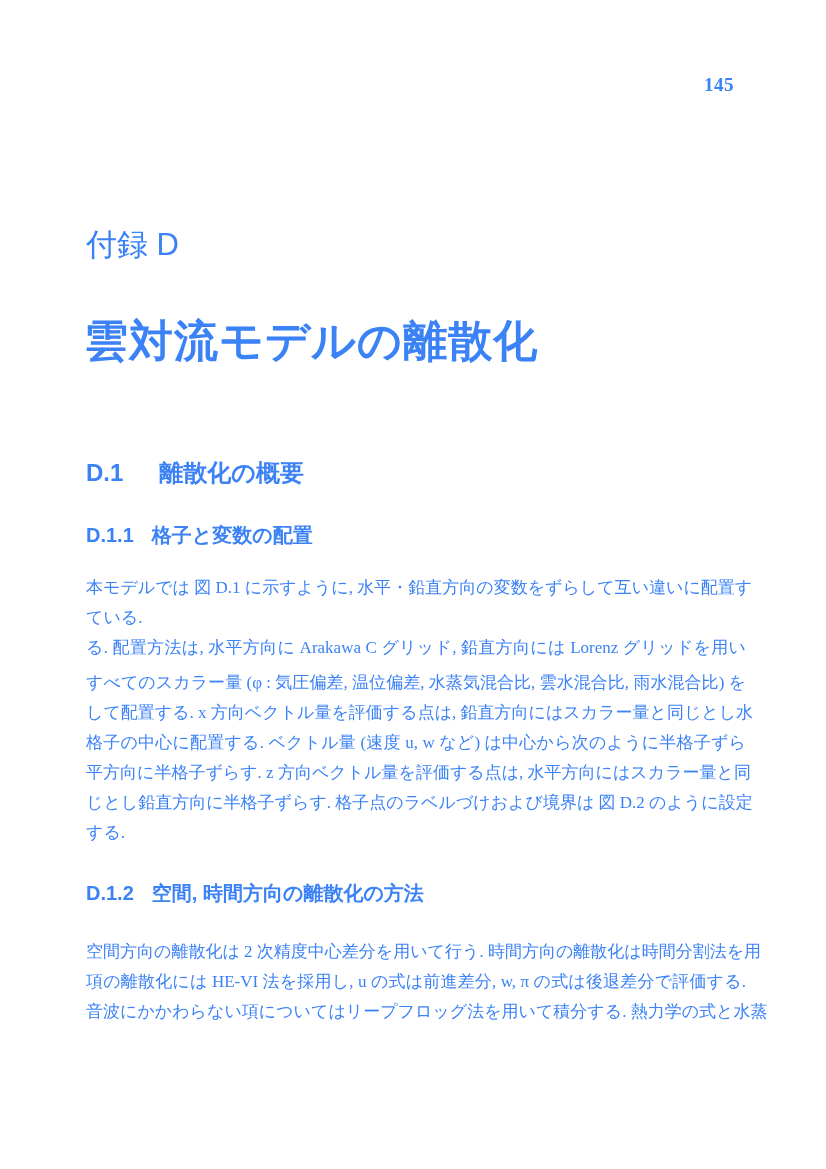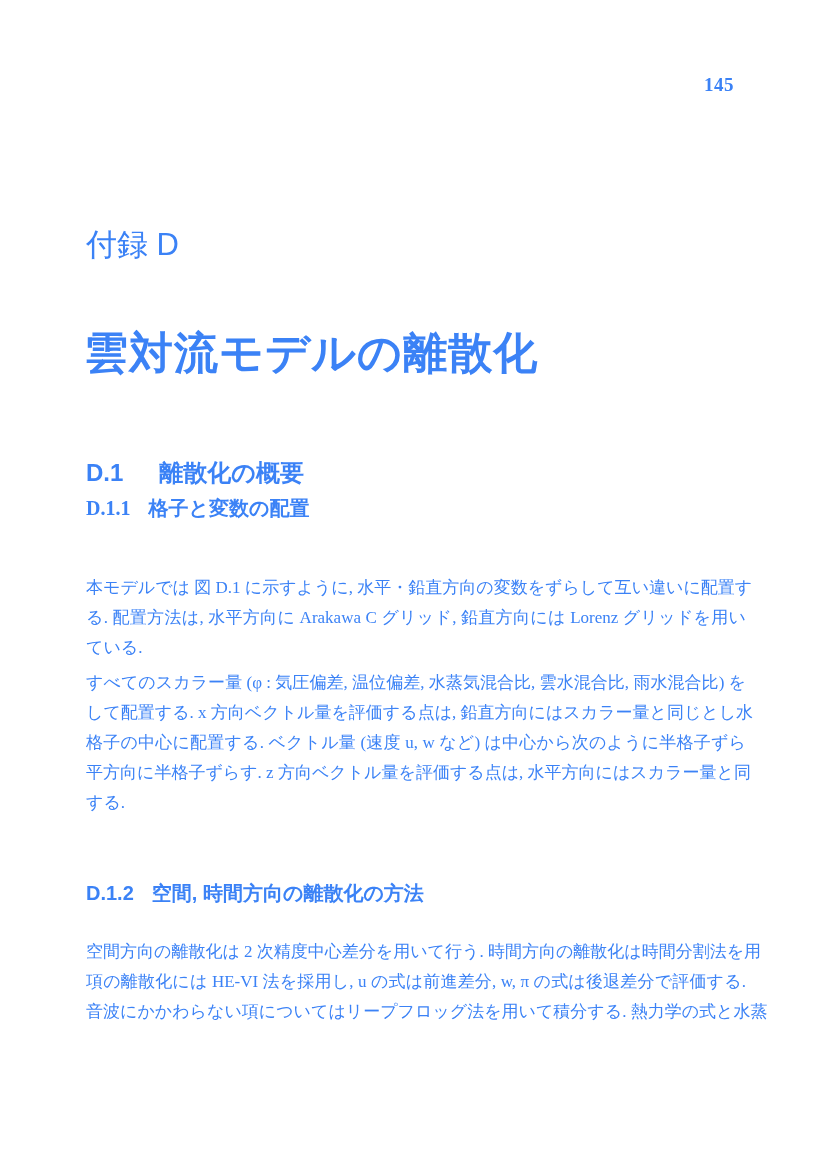--- a/index.html
+++ b/index.html
@@ -30,21 +30,21 @@
     position: absolute;
     left: 86px;
     top: 224px;
     font-size: 31px;
     font-weight: 500;
     font-family: "Liberation Sans", "DejaVu Sans", sans-serif;
   }
   .chapter-title {
     position: absolute;
     left: 84px;
-    top: 324px;
+    top: 312px;
     font-size: 44px;
     font-weight: 700;
     letter-spacing: 1px;
     font-family: "Liberation Sans", "DejaVu Sans", sans-serif;
   }
   .section-heading {
     position: absolute;
     left: 86px;
     top: 457px;
     font-size: 24px;
@@ -53,21 +53,21 @@
   }
   .section-heading .sec-num { margin-right: 36px; }
   .subsection-heading {
     position: absolute;
     left: 86px;
     font-size: 20px;
     font-weight: 700;
     font-family: "Liberation Sans", "DejaVu Sans", sans-serif;
   }
   .subsection-heading .sec-num { margin-right: 18px; }
-  #subsec-d11 { top: 495px; font-family: Liberation Serif, serif; }
+  #subsec-d11 { top: 522px; }
   #subsec-d12 { top: 880px; }
   .paragraph {
     position: absolute;
     left: 86px;
     width: 660px;
     font-size: 17px;
     line-height: 30px;
     font-family: "Liberation Serif", "DejaVu Serif", serif;
   }
   #para-1 { top: 573px; }
@@ -96,29 +96,30 @@
   <div class="section-heading">
     <span class="sec-num">D.1</span><span>離散化の概要</span>
   </div>
 
   <div class="subsection-heading" id="subsec-d11">
     <span class="sec-num">D.1.1</span><span>格子と変数の配置</span>
   </div>
 
   <div class="paragraph" id="para-1">
     <div class="line">本モデルでは 図 D.1 に示すように, 水平・鉛直方向の変数をずらして互い違いに配置す</div>
+    <div class="line end">ている.</div>
     <div class="line">る. 配置方法は, 水平方向に Arakawa C グリッド, 鉛直方向には Lorenz グリッドを用い</div>
-    <div class="line end">ている.</div>
   </div>
 
   <div class="paragraph" id="para-2">
     <div class="line">すべてのスカラー量 (φ : 気圧偏差, 温位偏差, 水蒸気混合比, 雲水混合比, 雨水混合比) を</div>
     <div class="line">して配置する. x 方向ベクトル量を評価する点は, 鉛直方向にはスカラー量と同じとし水</div>
     <div class="line">格子の中心に配置する. ベクトル量 (速度 u, w など) は中心から次のように半格子ずら</div>
     <div class="line">平方向に半格子ずらす. z 方向ベクトル量を評価する点は, 水平方向にはスカラー量と同</div>
+    <div class="line">じとし鉛直方向に半格子ずらす. 格子点のラベルづけおよび境界は 図 D.2 のように設定</div>
     <div class="line end">する.</div>
   </div>
 
   <div class="subsection-heading" id="subsec-d12">
     <span class="sec-num">D.1.2</span><span>空間, 時間方向の離散化の方法</span>
   </div>
 
   <div class="paragraph" id="para-3">
     <div class="line">空間方向の離散化は 2 次精度中心差分を用いて行う. 時間方向の離散化は時間分割法を用</div>
     <div class="line">項の離散化には HE-VI 法を採用し, u の式は前進差分, w, π の式は後退差分で評価する.</div>

